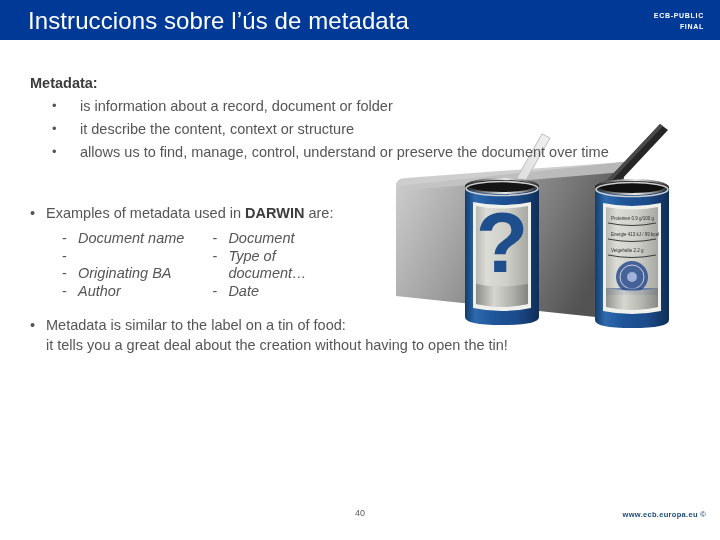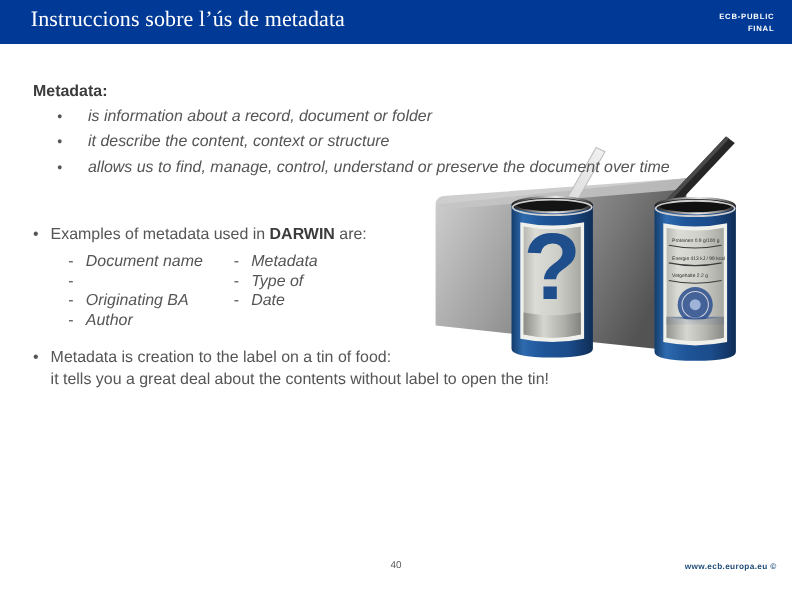--- a/index.html
+++ b/index.html
@@ -29,25 +29,24 @@
     position: absolute;
     left: 0; top: 0;
     width: 720px;
     height: 40px;
     background: #003A96;
   }
   .header-title {
     position: absolute;
     left: 28px;
     top: 7px;
-    font-size: 20px;
+    font-size: 24px;
     color: #ffffff;
     letter-spacing: 0.1px;
     white-space: nowrap;
-    font-family: Liberation Serif, serif;
   }
   .classification {
     position: absolute;
     right: 16px;
     top: 10px;
     text-align: right;
     line-height: 11px;
   }
   .classification span {
     display: block;
@@ -91,21 +90,20 @@
     width: 28px;
     flex: 0 0 28px;
     text-align: left;
     font-size: 13px;
     color: #555555;
     line-height: 20px;
   }
   .sub-list .txt {
     white-space: nowrap;
     line-height: 20px;
-    font-style: italic;
   }
 
   .examples-line {
     position: absolute;
     left: 30px;
     top: 165px;
     font-size: 14.5px;
     color: #555555;
     white-space: nowrap;
   }
@@ -329,35 +327,39 @@
         </div>
         <div class="row">
           <span class="mark">-</span>
           <span class="txt">Author</span>
         </div>
       </div>
 
       <div class="ex-col col-b">
         <div class="row">
           <span class="mark">-</span>
-          <span class="txt">Metadata</span>
+          <span class="txt">Document</span>
         </div>
         <div class="row">
           <span class="mark">-</span>
           <span class="txt">Type of</span>
         </div>
         <div class="row">
+          <span class="mark"></span>
+          <span class="txt indent">document…</span>
+        </div>
+        <div class="row">
           <span class="mark">-</span>
           <span class="txt">Date</span>
         </div>
       </div>
     </div>
 
     <div class="closing">
-      <span><span class="bullet">•</span><span>Metadata is creation to the label on a tin of food:</span></span>
-      <span class="l2">it tells you a great deal about the contents without label to open the tin!</span>
+      <span><span class="bullet">•</span><span>Metadata is similar to the label on a tin of food:</span></span>
+      <span class="l2">it tells you a great deal about the creation without having to open the tin!</span>
     </div>
   </div>
 
   <div class="page-number">40</div>
   <div class="footer-url">www.ecb.europa.eu ©</div>
 
 </div>
 
 </body></html>

